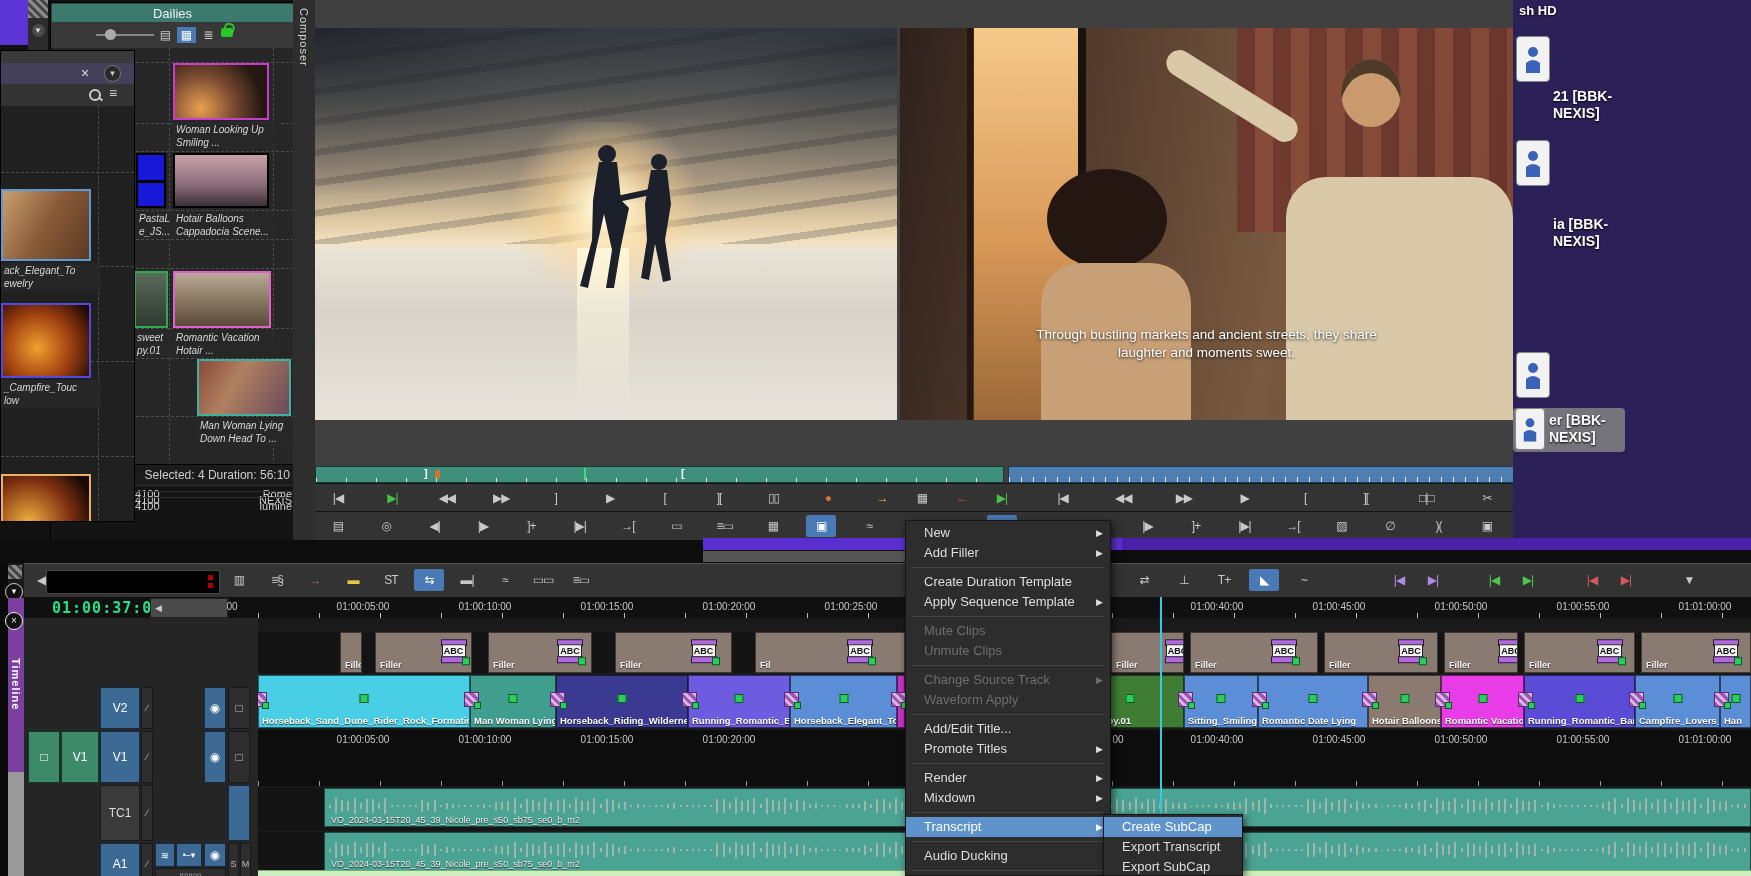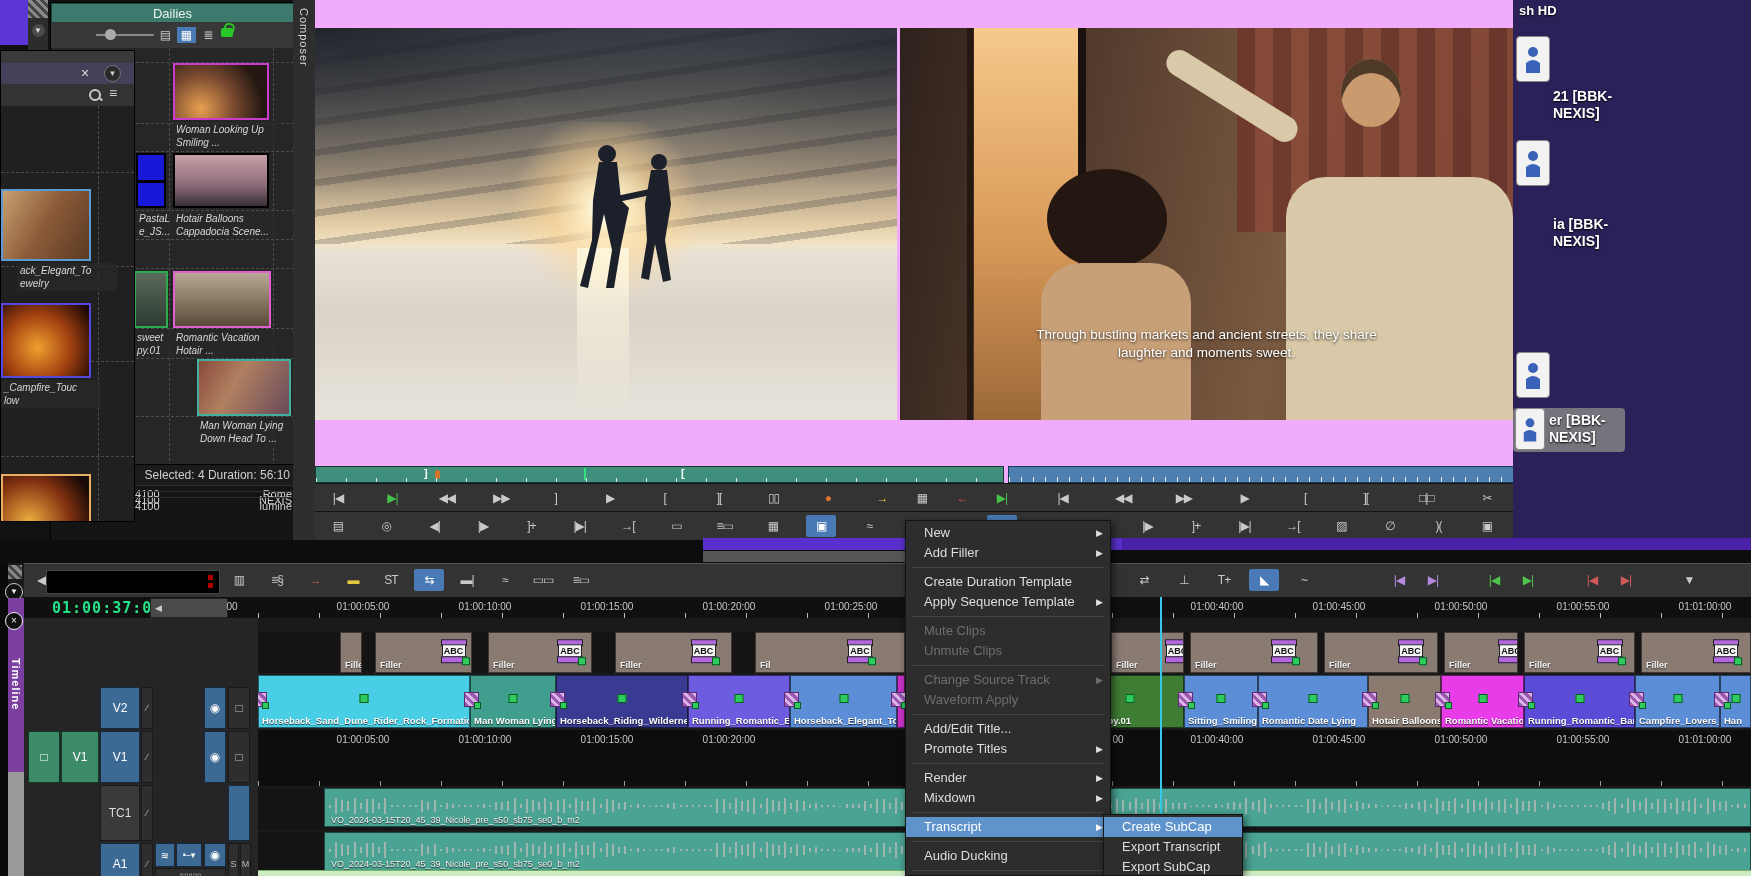--- a/index.html
+++ b/index.html
@@ -191,40 +191,40 @@
       <span class="abs" style="left:108px;top:1px;font-size:14px;color:#ccc;">≡</span>
     </div>
     <div class="abs bin-grid" style="left:0;top:55px;right:0;bottom:0;background:#202020;">
       <div class="dash-h abs" style="left:0;right:0;top:66px;"></div>
       <div class="dash-h abs" style="left:0;right:0;top:160px;"></div>
       <div class="dash-h abs" style="left:0;right:0;top:255px;"></div>
       <div class="dash-h abs" style="left:0;right:0;top:350px;"></div>
       <div class="dash-v abs" style="top:0;bottom:0;left:97px;"></div>
 
       <div class="thumb abs" style="left:0;top:83px;width:90px;height:72px;border:2px solid #5b9bd5;background:linear-gradient(120deg,#c8a070,#8a5a38 50%,#5a3a22);"></div>
-      <div class="abs thumb-label" style="left:0;top:157px;width:94px;margin-left:16px;">
+      <div class="abs thumb-label" style="left:0;top:157px;width:94px;">
         <div>ack_Elegant_To</div>
         <div>ewelry</div>
       </div>
 
       <div class="thumb abs" style="left:0;top:197px;width:90px;height:75px;border:2px solid #5548e0;background:radial-gradient(circle at 40% 60%,#f0a030,#a04010 50%,#200a05 92%);"></div>
       <div class="abs thumb-label" style="left:0;top:274px;width:94px;">
         <div>_Campfire_Touc</div>
         <div>low</div>
       </div>
 
       <div class="thumb abs" style="left:0;top:368px;width:90px;height:70px;border:2px solid #e8b060;background:radial-gradient(circle at 30% 70%,#f0b040,#803010 55%,#180a06 88%);"></div>
 
     </div>
   </div>
 
   <div class="abs composer-strip" style="left:293px;top:0;width:22px;height:540px;">
     <div class="vtext abs" style="left:5px;top:8px;">Composer</div>
   </div>
-  <div class="abs" style="left:315px;top:0;width:1198px;height:540px;background:#f0abfc;">
+  <div class="abs" style="left:315px;top:0;width:1198px;height:540px;background:#404040;">
 
     <div class="monitor abs" style="left:0;top:28px;width:582px;height:392px;">
       <div class="abs" style="inset:0;background:linear-gradient(to bottom,#474c55 0%,#6b6a66 18%,#a4947e 38%,#e3cda6 50%,#f2e3c4 55%,#e9e2d6 57%,#d9d3c9 72%,#e8e3da 100%);"></div>
       <div class="abs" style="left:0;right:0;top:0;height:55%;background:repeating-linear-gradient(172deg,rgba(30,32,40,.22) 0 7px,rgba(0,0,0,0) 7px 30px),radial-gradient(ellipse at 0% 0%,rgba(25,28,35,.8),transparent 55%),radial-gradient(ellipse at 100% 8%,rgba(25,28,35,.6),transparent 50%);"></div>
       <div class="abs" style="left:28%;top:24%;width:44%;height:44%;background:radial-gradient(circle,#ffffff 0 5%,rgba(255,240,200,.95) 12%,rgba(255,215,150,.55) 34%,transparent 62%);"></div>
       <div class="abs" style="left:45%;top:56%;width:9%;height:42%;background:linear-gradient(to bottom,rgba(255,250,225,.85),transparent);"></div>
       <svg class="abs" style="left:44%;top:29%;" width="120" height="150" viewBox="0 0 120 150">
         <g fill="#1c202b">
           <circle cx="36" cy="12" r="9"></circle>
           <path d="M28 20 L46 20 L50 58 L58 66 L50 104 L43 146 L35 146 L41 108 L33 72 L25 108 L17 146 L9 144 L21 98 L22 58 Z"></path>

